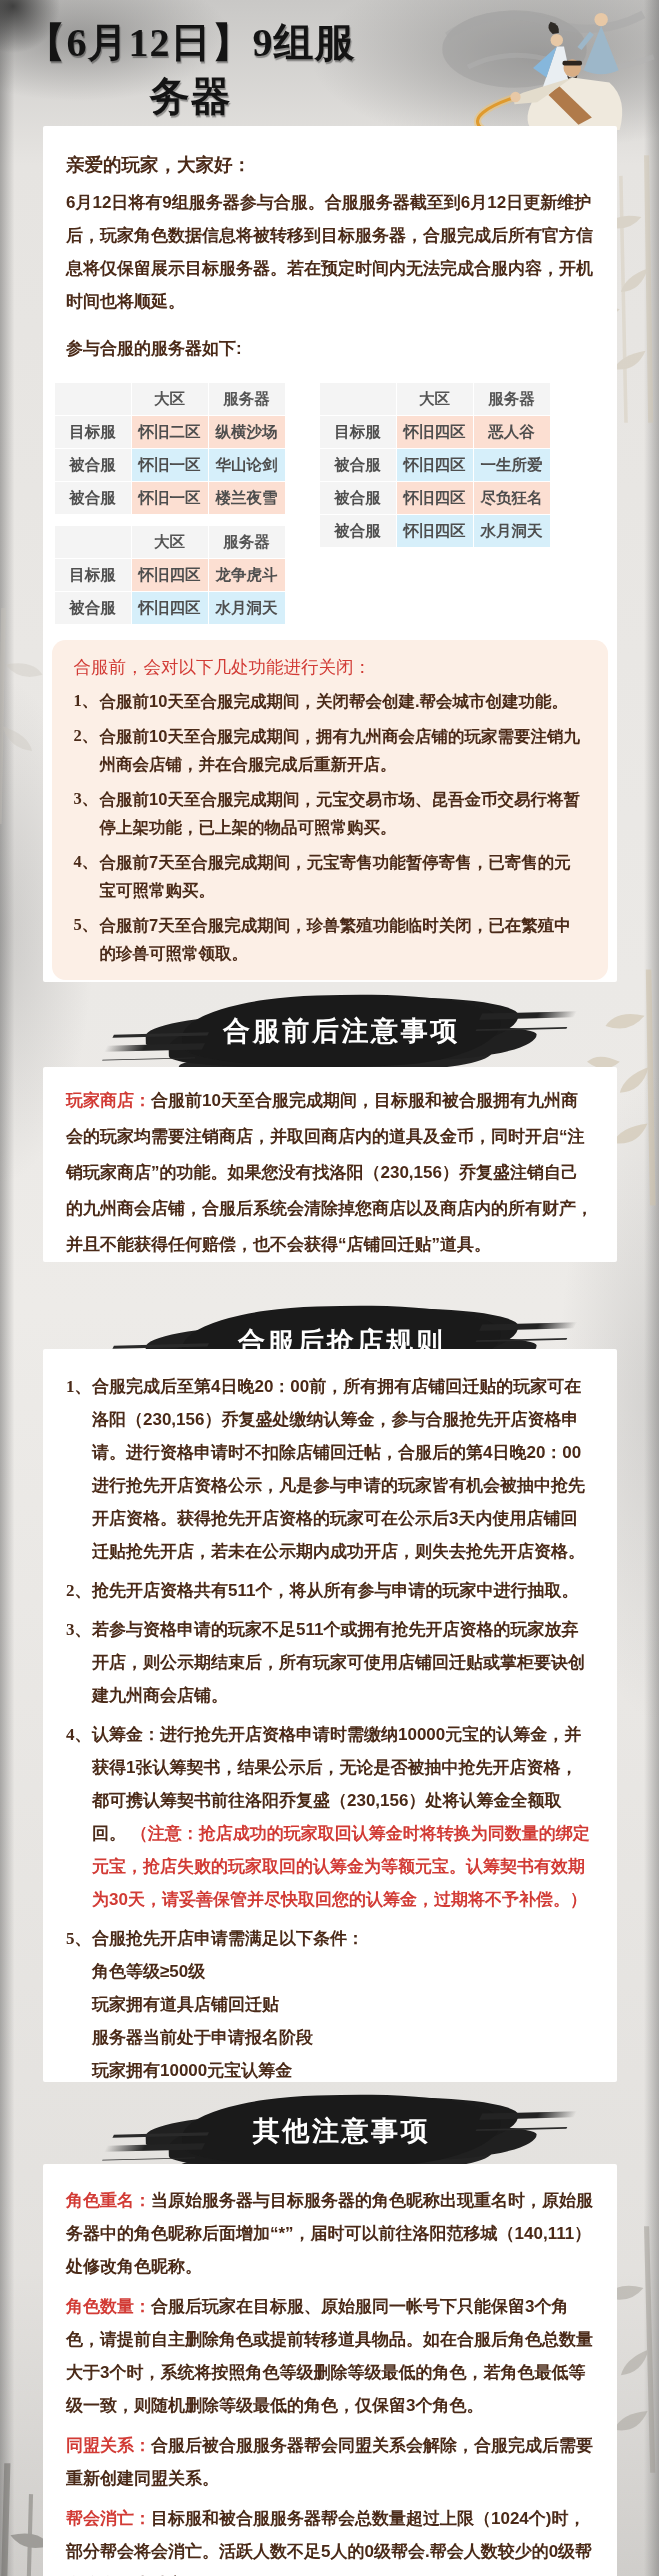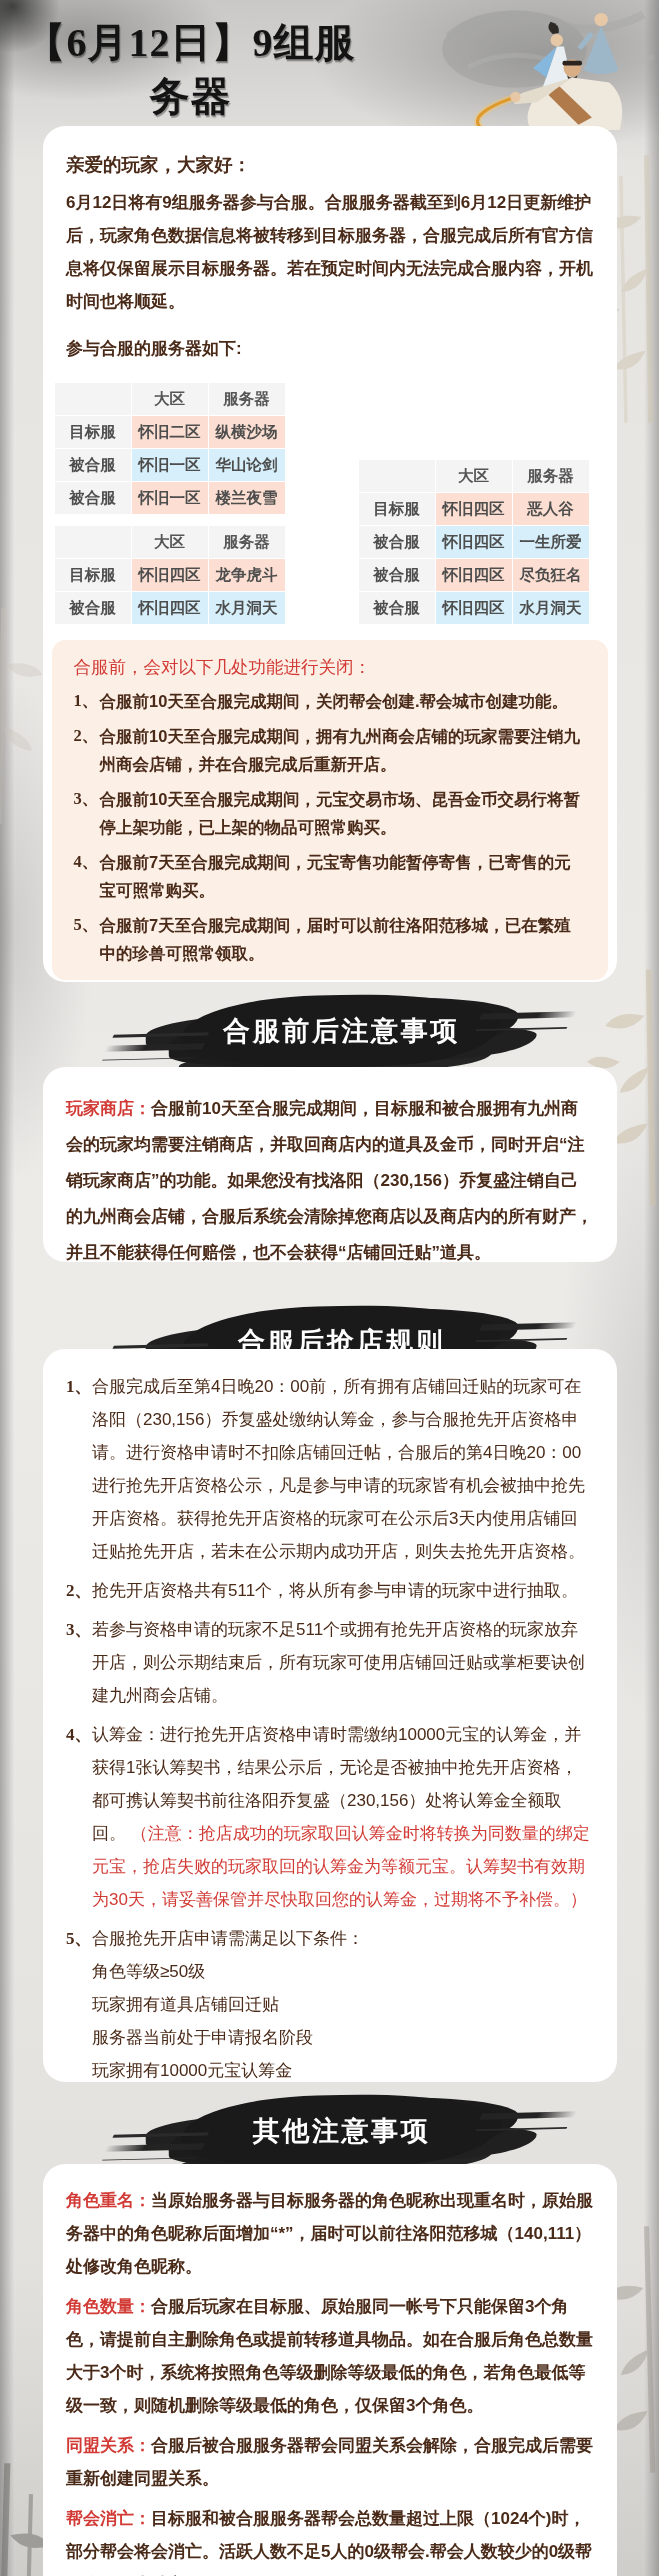--- a/index.html
+++ b/index.html
@@ -14,32 +14,32 @@
       radial-gradient(ellipse 134px 361px at 0% 32%, rgba(130,130,130,.30), rgba(130,130,130,0) 70%),
       radial-gradient(ellipse 144px 464px at 100% 48%, rgba(140,140,140,.28), rgba(140,140,140,0) 70%),
       radial-gradient(ellipse 464px 216px at 45% 99%, rgba(80,80,80,.40), rgba(80,80,80,0) 72%),
       linear-gradient(90deg, rgba(70,70,70,.40), rgba(70,70,70,0) 14.4px, rgba(70,70,70,0) 644px, rgba(70,70,70,.35)),
       linear-gradient(180deg,#c9c8c6 0,#e6e4e1 165px,#edebe8 45%,#e3e1de 78%,#c9c7c4 92%,#a8a7a5 100%);
   }
   
   .title-block{position:absolute;left:15.5px;top:15.5px;width:350px;text-align:center;color:#141414;}
   .title-line{font-family:"Liberation Serif","DejaVu Serif",serif;font-weight:900;font-size:40px;line-height:54px;letter-spacing:1px;text-shadow:1px 1.5px 1px rgba(0,0,0,.35);}
   
-  .card{position:absolute;left:43px;width:574px;background:#ffffff;border-radius:22px;}
+  .card{position:absolute;left:43px;width:574px;background:#ffffff;border-radius:2px;}
   .card1{top:126px;height:856px;padding:27px 23px 0;}
-  .card2{top:1067px;height:195px;padding:24px 23px 0;}
+  .card2{top:1067px;height:195px;padding:16px 23px 0;}
   .card3{top:1349px;height:733px;padding:20.6px 23px 0;}
   .card4{top:2164px;height:676px;padding:19.6px 23px 0;}
   .body-text{color:#4a2a18;font-weight:bold;font-size:17px;line-height:33px;}
   .greeting{font-size:18.5px;line-height:23px;}
   .para{margin:10.3px 0 0;}
   .lead-in{margin:13.4px 0 0;}
   .red-label{color:#d23b35;}
   
-  .tables-zone{margin:17.5px 0 0 -12.4px;display:flex;gap:72px;align-items:flex-end;}
+  .tables-zone{margin:17.5px 0 0 -12.4px;display:flex;gap:33px;align-items:flex-start;}
   .merge-table{border-collapse:separate;border-spacing:1.5px;}
   .merge-table td,.merge-table th{width:76px;height:32px;text-align:center;vertical-align:middle;
     font-size:15.5px;font-weight:600;color:#4e4e4e;padding:0;}
   .merge-table th{background:#f4f4f4;font-weight:600;color:#555;}
   .cell-lbl{background:#f4f4f4;}
   .cell-empty{background:#f4f4f4;}
   .tone-pink{background:#fcdfd2;}
   .tone-blue{background:#d6effa;}
   .tbl-stack .merge-table + .merge-table{margin-top:10.3px;}
   
@@ -58,21 +58,21 @@
     border-radius:46% 54% 40% 60% / 58% 46% 62% 38%;transform:rotate(-1.4deg);
     box-shadow:-24px 10.3px 0 -10.3px #1c1c1c, 27px -6.2px 0 -9.3px #1c1c1c, 54px 13.4px 0 -18.5px #202020,
                -56px -2.1px 0 -19.6px #202020, 15.5px 30px 0 -25px #242424, -31px 29px 0 -27px #242424;}
   .splash-core::before{content:"";position:absolute;left:-77px;top:62%;width:98px;height:6.2px;background:linear-gradient(90deg,rgba(30,30,30,0),#232323 40%,#232323);transform:skewX(-28deg);box-shadow:0 -12.4px 0 -1.5px #2a2a2a,0 11.3px 0 -2.6px #2a2a2a,-15.5px 23px 0 -3.1px #303030;}
   .splash-core::after{content:"";position:absolute;right:-75px;top:30%;width:95px;height:6.2px;background:linear-gradient(270deg,rgba(30,30,30,0),#232323 40%,#232323);transform:skewX(-28deg);box-shadow:0 13.4px 0 -2.1px #2a2a2a,0 27px 0 -3.1px #303030,13.4px -9.3px 0 -3.6px #2a2a2a;}
   .splash-label{position:absolute;left:0;top:0;width:319px;height:72px;z-index:2;color:#ffffff;
     font-size:27px;font-weight:900;letter-spacing:2.6px;text-align:center;line-height:72px;}
   
   .num-item{display:flex;margin-bottom:6.2px;}
   .num-item .num{flex:0 0 26px;color:#4a2a18;font-weight:bold;font-size:17px;line-height:33px;font-family:"Liberation Serif","DejaVu Serif",serif;}
-  .num-item .txt{color:#4a2a18;font-weight:normal;font-size:17px;line-height:33px;}
+  .num-item .txt{color:#4a2a18;font-weight:bold;font-size:17px;line-height:33px;}
   .note-red{color:#d23b35;}
   .sub-line{display:block;}
   
   .entry{margin:0 0 7.2px;font-size:17px;line-height:33px;font-weight:bold;color:#4a2a18;}
   
   .key-art{position:absolute;right:0;top:0;}
   .bamboo{position:absolute;z-index:0;}
   .b1{right:-3.1px;top:155px;opacity:.55;}
   .b2{right:-5.2px;top:969px;opacity:.6;}
   .b3{left:-7.2px;top:608px;opacity:.35;}
@@ -269,21 +269,21 @@
       <div class="pink-item">
         <span class="num">3、</span>
         <span class="txt">合服前10天至合服完成期间，元宝交易市场、昆吾金币交易行将暂停上架功能，已上架的物品可照常购买。</span>
       </div>
       <div class="pink-item">
         <span class="num">4、</span>
         <span class="txt">合服前7天至合服完成期间，元宝寄售功能暂停寄售，已寄售的元宝可照常购买。</span>
       </div>
       <div class="pink-item">
         <span class="num">5、</span>
-        <span class="txt">合服前7天至合服完成期间，届时可以前往洛阳范移城，已在繁殖中的珍兽可照常领取。</span>
+        <span class="txt">合服前7天至合服完成期间，珍兽繁殖功能临时关闭，已在繁殖中的珍兽可照常领取。</span>
       </div>
     </div>
   </section>
 
   <div class="banner banner1">
     <div class="splash">
       <div class="splash-core"></div>
       <div class="splash-label">合服前后注意事项</div>
     </div>
   </div>

